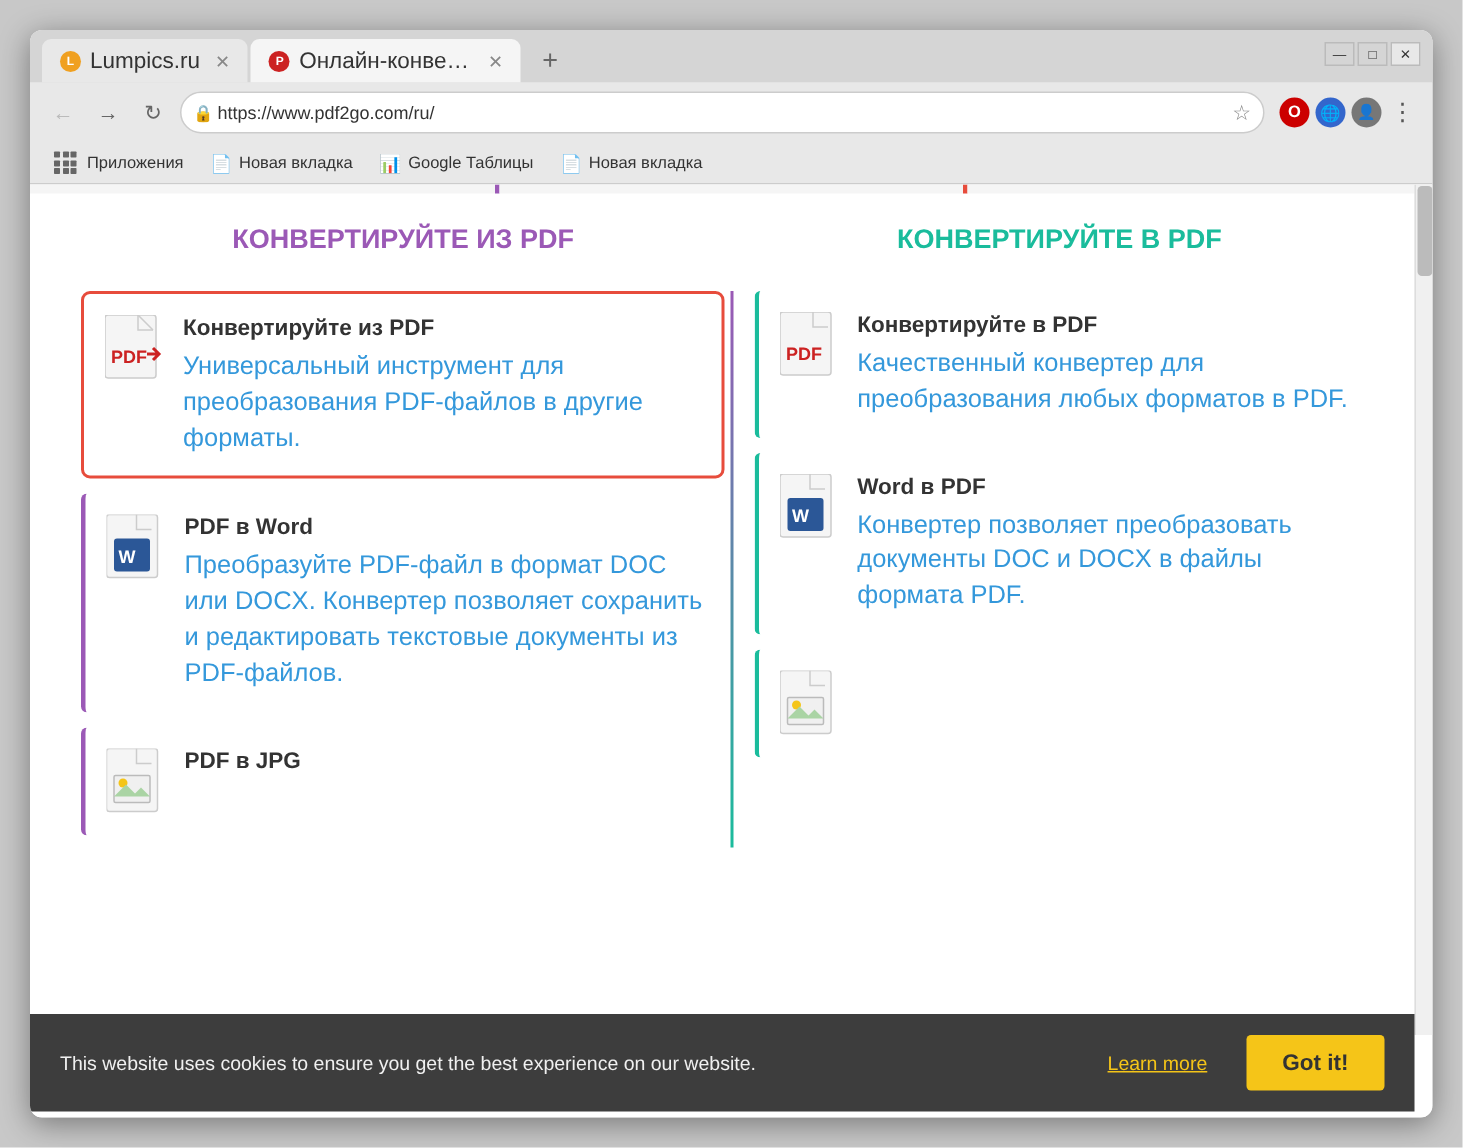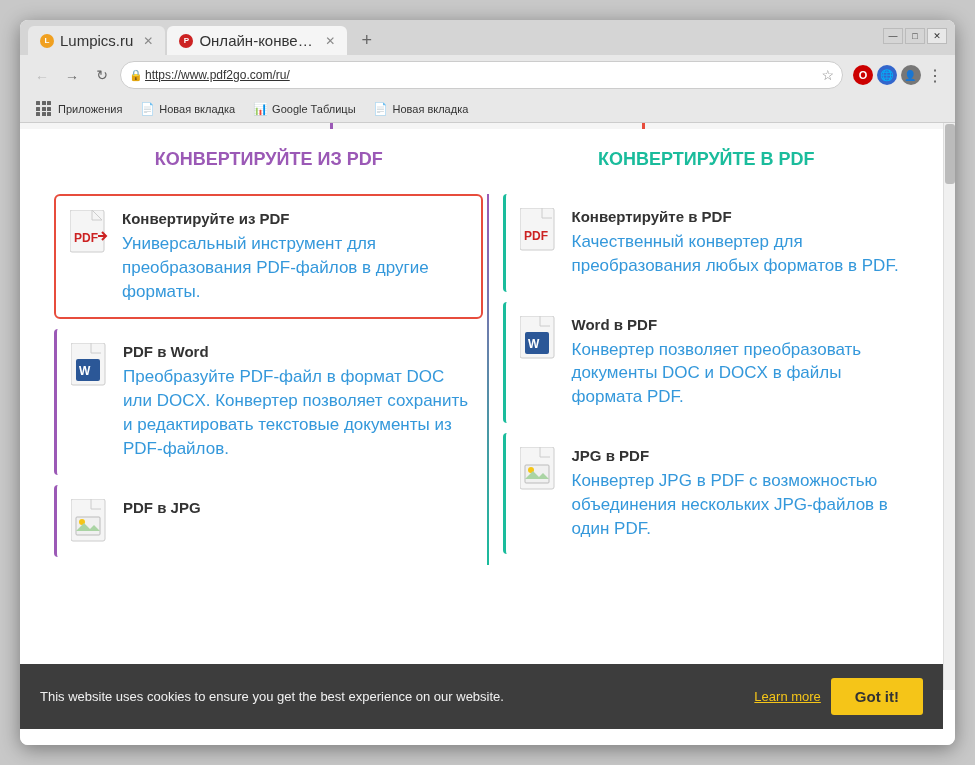--- a/index.html
+++ b/index.html
@@ -149,21 +149,20 @@
       position: absolute;
       left: 8px;
       font-size: 11px;
       color: #555;
     }
 
     .address-text {
       font-size: 12px;
       color: #333;
       margin-left: 16px;
-      text-decoration: underline;
     }
 
     .address-star {
       color: #888;
       font-size: 14px;
       margin-left: 6px;
       cursor: pointer;
     }
 
     .toolbar-icons {
@@ -331,29 +330,29 @@
       border-left: 3px solid #1abc9c;
     }
 
     .left-col .card:not(.highlighted) {
       border-left: 3px solid #9b59b6;
     }
 
     
     .cookie-banner {
       position: absolute;
-      bottom: 16px;
+      bottom: 4px;
       left: 0;
       right: 12px;
       background: #3d3d3d;
       color: white;
       padding: 14px 20px;
       display: flex;
       align-items: center;
-      gap: 10px;
+      gap: 26px;
       font-size: 13px;
       z-index: 10;
     }
 
     .cookie-text { flex: 1; color: #f0f0f0; font-size: 13px; }
     .cookie-learn-more {
       color: #f5c518;
       text-decoration: underline;
       cursor: pointer;
       font-size: 13px;
@@ -564,24 +563,20 @@
           <div class="card" style="border-left:3px solid #1abc9c; display:flex; align-items:flex-start; padding:14px 12px; gap:10px; cursor:pointer; border-bottom:none;">
             <div class="card-icon">
               <svg width="40" height="44" viewBox="0 0 40 44" fill="none" xmlns="http://www.w3.org/2000/svg">
                 <rect width="34" height="42" rx="2" fill="#f5f5f5" stroke="#ccc" stroke-width="1"></rect>
                 <path d="M20 0 L20 10 L30 10" fill="none" stroke="#ccc" stroke-width="1"></path>
                 <rect x="5" y="18" width="24" height="18" rx="1" fill="#f0f0f0" stroke="#bbb" stroke-width="1"></rect>
                 <circle cx="11" cy="23" r="3" fill="#f5c518"></circle>
                 <path d="M5 32 L13 24 L19 30 L23 26 L29 32" fill="#aad4a4" stroke="none"></path>
               </svg>
             </div>
-            <div class="card-body">
-              <div class="card-title">JPG в PDF</div>
-              <div class="card-desc">Конвертер JPG в PDF с возможностью объединения нескольких JPG-файлов в один PDF.</div>
-            </div>
           </div>
 
         </div>
       </div>
     </div>
 
     <div class="scrollbar">
       <div class="scrollbar-thumb"></div>
     </div>
 

